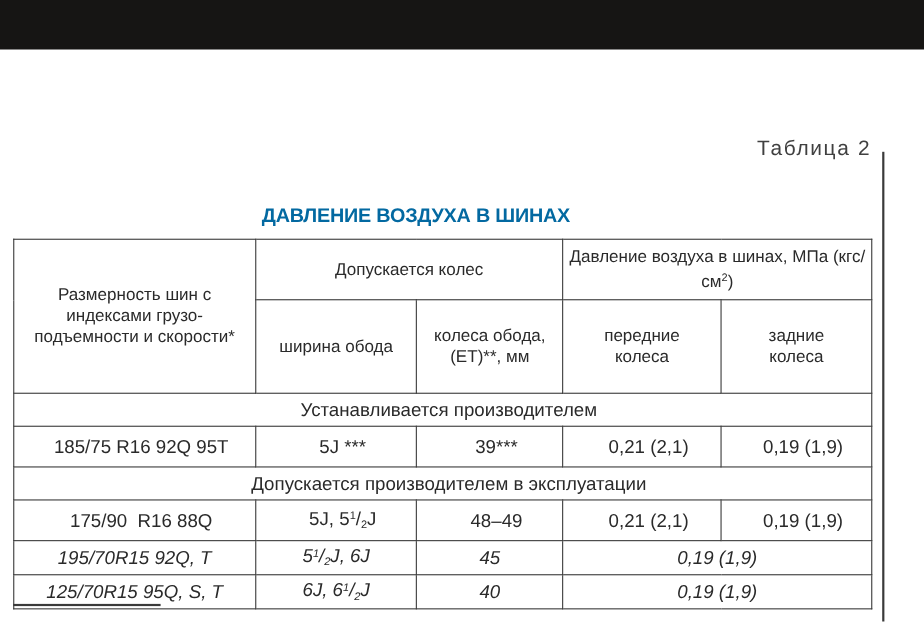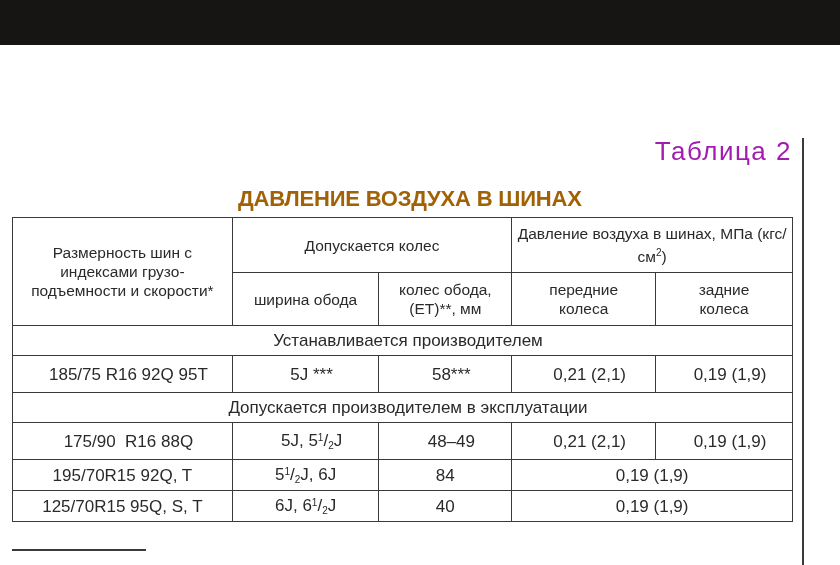--- a/index.html
+++ b/index.html
@@ -1,28 +1,28 @@
 <!DOCTYPE html>
 <html><head>
 <meta charset="utf-8">
 <style>
   html, body { margin:0; padding:0; }
   body { width:840px; height:565px; position:relative; background:#ffffff; overflow:hidden;
          font-family:"Liberation Sans", sans-serif; color:#231f20; }
   .topbar { position:absolute; left:0; top:0; width:840px; height:45px; background:#161514; }
   .vrule { position:absolute; left:802px; top:138px; width:2px; height:427px; background:#3a3a3a; }
-  .table-label { position:absolute; right:48px; top:136px; font-size:26px; letter-spacing:1.5px; color:#a21caf; }
-  .title { position:absolute; left:238px; top:186px; font-size:22px; font-weight:bold; color:#a16207; letter-spacing:-0.2px; }
+  .table-label { position:absolute; right:48px; top:125px; font-size:19px; letter-spacing:1.5px; color:#404040; }
+  .title { position:absolute; left:238px; top:186px; font-size:18px; font-weight:bold; color:#0369a1; letter-spacing:-0.2px; }
   table { position:absolute; left:12px; top:217px; width:781px; border-collapse:collapse; font-size:15.5px; color:#2a2a2a; }
   td { border:1.5px solid #3a3a3a; text-align:center; vertical-align:middle; padding:0 4px; line-height:19px; }
   tr.h1 td.top { height:54px; }
   tr.h2 td { height:52px; }
   tr.sec td { height:29px; font-size:17px;padding-left:15px; }
   tr.r td { height:36px; font-size:17px;padding-left:16px; }
-  tr.r2 td { height:30px; font-size:17px; }
+  tr.r2 td { height:30px; font-size:17px;font-style:italic; }
   .frac sup, .frac sub { font-size:10px; }
   .frac sup { vertical-align:5px; }
   .frac sub { vertical-align:-3px; }
   .footline { position:absolute; left:12px; top:549px; width:134px; height:2px; background:#3a3a3a; }
 </style>
 </head>
 <body>
 
 <div class="topbar"></div>
 <div class="vrule"></div>
@@ -39,48 +39,48 @@
       <col style="width:137px">
   </colgroup>
   <tbody>
       <tr class="h1">
     <td rowspan="2" style="padding:0 14px;margin-left:28px;">Размерность шин с индексами грузо-подъемности и скорости*</td>
     <td colspan="2" class="top">Допускается колес</td>
     <td colspan="2" class="top"><span>Давление воздуха в шинах, МПа (кгс/см</span><sup style="font-size:10px">2</sup><span>)</span></td>
   </tr>
   <tr class="h2">
     <td>ширина обода</td>
-    <td>колес обода, (ЕТ)**, мм</td>
+    <td>колеса обода, (ЕТ)**, мм</td>
     <td style="padding:0 24px;">передние колеса</td>
-    <td style="padding:0 24px;">задние колеса</td>
+    <td style="padding:16px 24px;">задние колеса</td>
   </tr>
   <tr class="sec">
     <td colspan="5">Устанавливается производителем</td>
   </tr>
   <tr class="r">
     <td>185/75 R16 92Q 95T</td>
     <td>5J ***</td>
-    <td>58***</td>
+    <td>39***</td>
     <td>0,21 (2,1)</td>
     <td>0,19 (1,9)</td>
   </tr>
   <tr class="sec">
     <td colspan="5">Допускается производителем в эксплуатации</td>
   </tr>
   <tr class="r">
     <td style="white-space:pre">175/90  R16 88Q</td>
     <td class="frac"><span>5J, 5</span><sup>1</sup>/<sub>2</sub><span>J</span></td>
     <td>48–49</td>
     <td>0,21 (2,1)</td>
     <td>0,19 (1,9)</td>
   </tr>
   <tr class="r2">
     <td>195/70R15 92Q, T</td>
     <td class="frac"><span>5</span><sup>1</sup>/<sub>2</sub><span>J, 6J</span></td>
-    <td>84</td>
+    <td>45</td>
     <td colspan="2">0,19 (1,9)</td>
   </tr>
   <tr class="r2">
     <td>125/70R15 95Q, S, T</td>
     <td class="frac"><span>6J, 6</span><sup>1</sup>/<sub>2</sub><span>J</span></td>
     <td>40</td>
     <td colspan="2">0,19 (1,9)</td>
   </tr>
 </tbody>
   </table>

